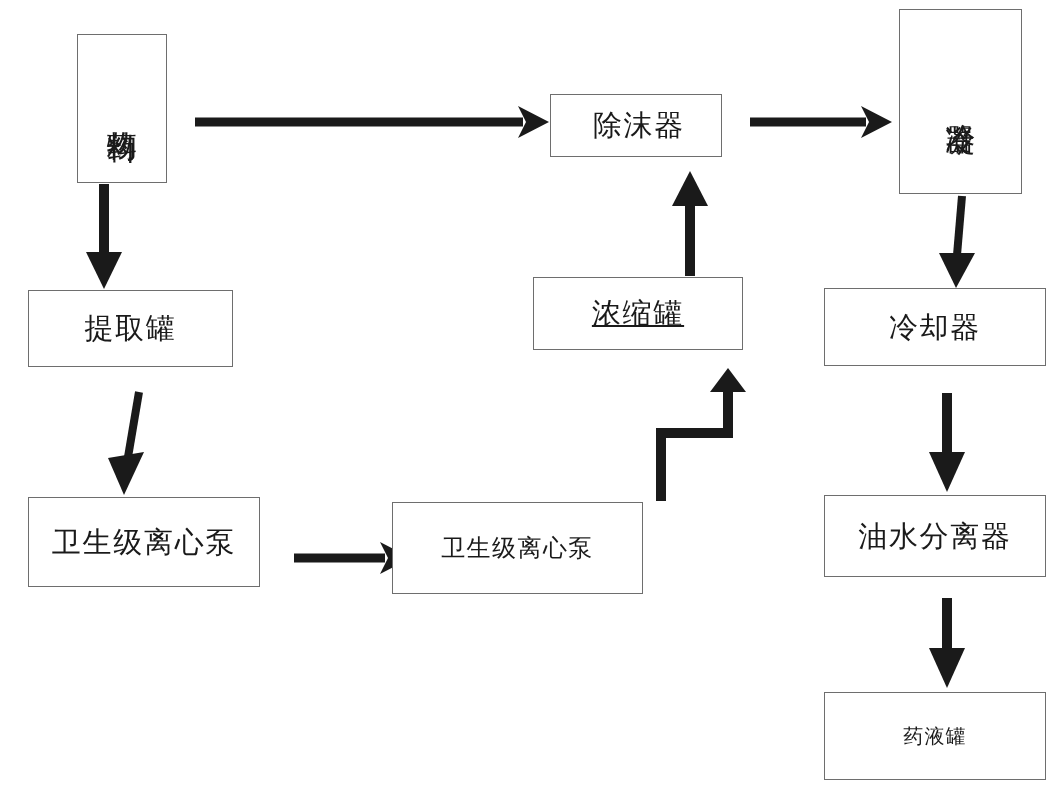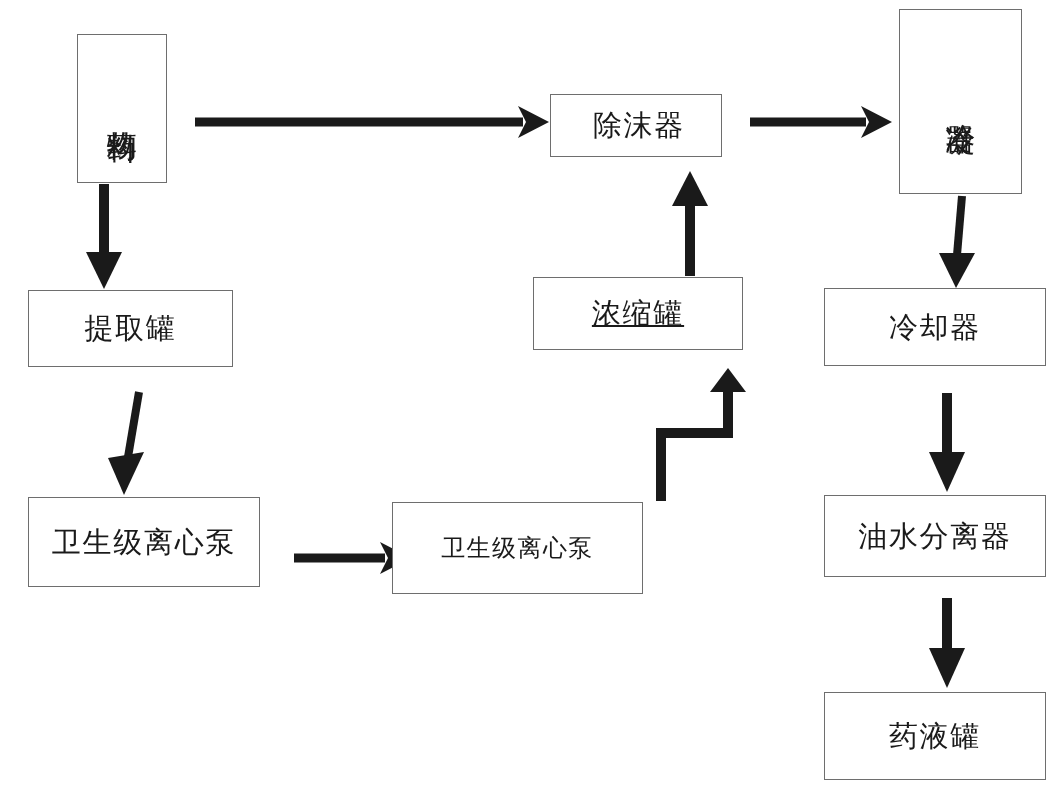--- a/index.html
+++ b/index.html
@@ -136,17 +136,17 @@
   </div>
 
   <div class="node" style="left:392px; top:502px; width:251px; height:92px; font-size:24px;">
     <span class="label">卫生级离心泵</span>
   </div>
 
   <div class="node" style="left:824px; top:495px; width:222px; height:82px; font-size:29px;">
     <span class="label">油水分离器</span>
   </div>
 
-  <div class="node" style="left:824px; top:692px; width:222px; height:88px; font-size:29px;">
+  <div class="node" style="left:824px; top:692px; width:222px; height:88px; font-size:20px;">
     <span class="label">药液罐</span>
   </div>
 
 </div>
 
 </body></html>

